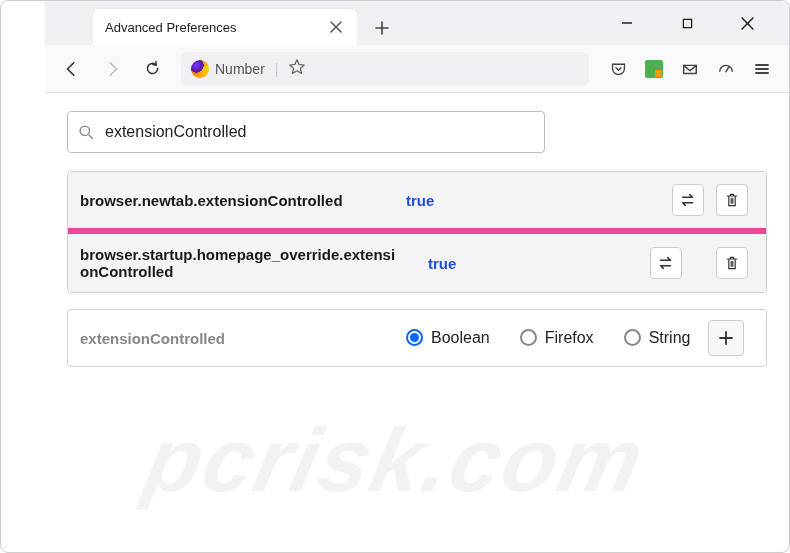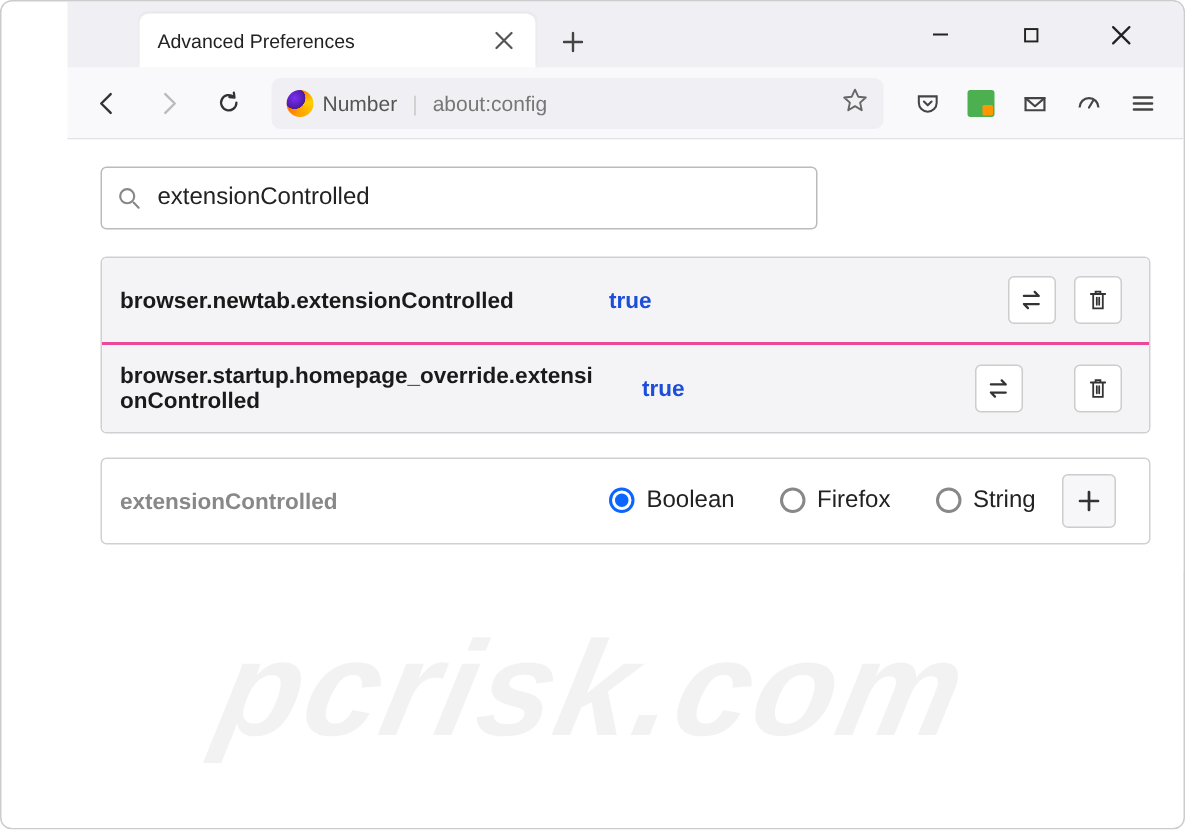--- a/index.html
+++ b/index.html
@@ -156,21 +156,21 @@
   
   .pref-list {
     border:1px solid #d0d0d4; border-radius:4px; overflow:hidden;
   }
   .pref-row {
     display:grid;
     grid-template-columns: 320px 1fr 38px 38px;
     align-items:center;
     padding: 12px 12px;
     background:#f4f4f6;
-    border-bottom: 2px solid #ec4899;
+    border-bottom: 6px solid #ec4899;
     gap: 6px;
     min-height: 50px;
   }
   .pref-row:last-child { border-bottom:none;gap:28px; }
   .pref-name {
     font-weight:700; color:#1a1a1a; font-size:15px;
     word-break: break-word;
   }
   .pref-value {
     font-weight:700; color:#1d4ed8; font-size:15px;
@@ -281,21 +281,20 @@
           <path d="M14 2 L14.5 6 L10.5 5.5" fill="none" stroke="currentColor" stroke-width="1.8" stroke-linecap="round" stroke-linejoin="round"></path>
         </svg>
     </div>
 
     <div class="urlbar">
       <div class="urlbar-firefox">
         <span class="ff-logo"></span>
         <span>Number</span>
       </div>
       <span style="color:#ccc;">|</span>
-      <span class="urlbar-url">about:config</span>
       <span class="urlbar-star">
         <svg width="18" height="18" viewBox="0 0 20 20">
             <path d="M10 2 L12.4 7.2 L18 7.8 L13.8 11.6 L15 17.2 L10 14.2 L5 17.2 L6.2 11.6 L2 7.8 L7.6 7.2 Z" fill="none" stroke="currentColor" stroke-width="1.4" stroke-linejoin="round"></path>
           </svg>
       </span>
     </div>
 
     <div class="toolbar-icons">
       <div class="tool-ico">
         <svg width="17" height="17" viewBox="0 0 20 20">

